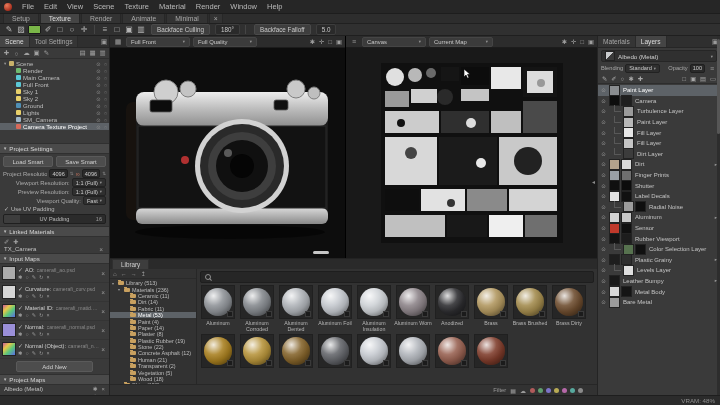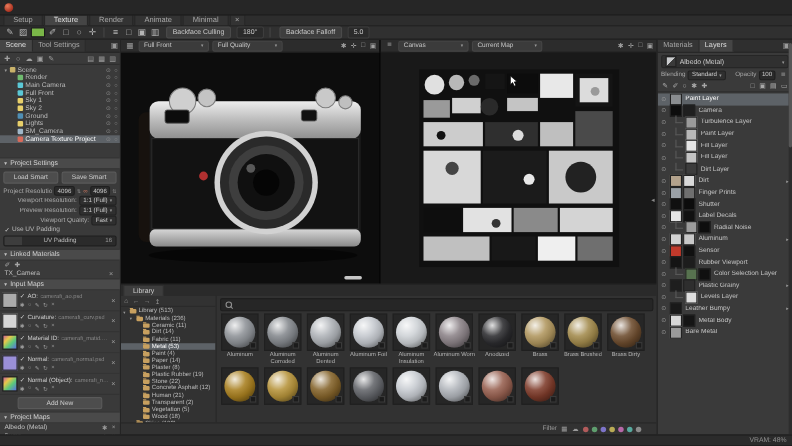--- a/index.html
+++ b/index.html
@@ -133,20 +133,32 @@
   .statusbar{position:absolute;left:0;top:395px;width:720px;height:10px;background:#2b2b2b;border-top:1px solid #1e1e1e;display:flex;align-items:center;justify-content:flex-end;padding-right:5px;box-sizing:border-box;font-size:6.2px;color:#8f8f8f;z-index:6}
   .splitter{position:absolute;left:592px;top:178px;color:#8a8a8a;font-size:6px;z-index:4}
 </style>
 </head>
 <body>
 
 <div id="root">
 
   <div class="menubar">
     <span class="logo"></span>
+    <div class="mitems">
+
+    <span class="mitem">File</span>
+        <span class="mitem">Edit</span>
+        <span class="mitem">View</span>
+        <span class="mitem">Scene</span>
+        <span class="mitem">Texture</span>
+        <span class="mitem">Material</span>
+        <span class="mitem">Render</span>
+        <span class="mitem">Window</span>
+        <span class="mitem">Help</span>
+      </div>
   </div>
 
   <div class="wstabs">
 
   <span class="wtab">Setup</span>
       <span class="wtab active">Texture</span>
       <span class="wtab">Render</span>
       <span class="wtab">Animate</span>
       <span class="wtab">Minimal</span>
       <span class="wtab small">×</span>

